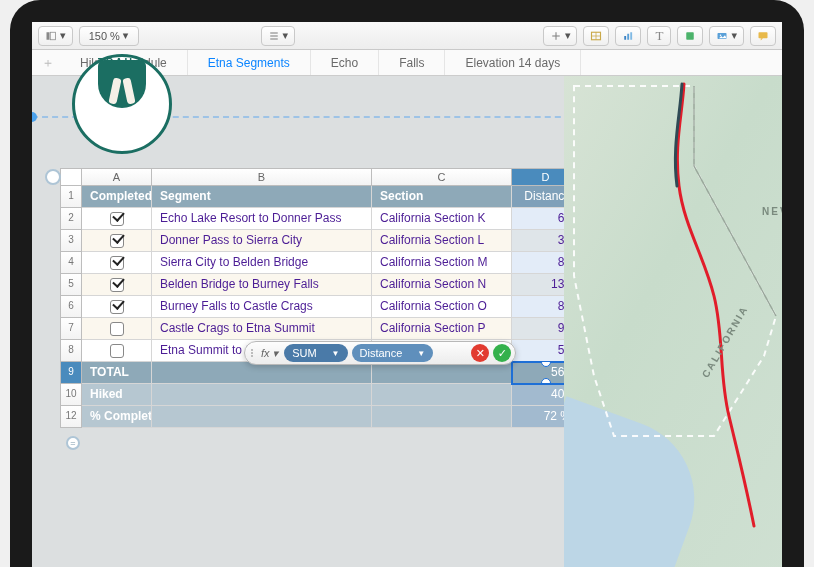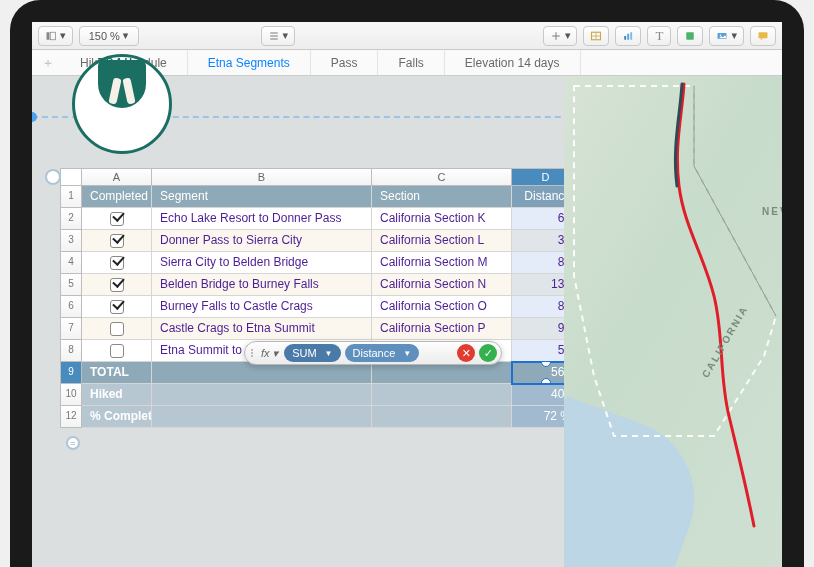--- a/index.html
+++ b/index.html
@@ -45,42 +45,42 @@
 .ch.A{width:70px}.ch.B{width:220px}.ch.C{width:140px}.ch.D{width:68px; position:relative;}
 .ch.D .hdl{position:absolute; right:-14px; top:50%; width:10px;height:10px; border:2px solid #aec5d6; border-radius:50%; transform:translateY(-50%); background:#fff;}
 .row { display:flex; height:22px; }
 .rn { width:22px; border:1px solid #bdbdbd; border-top:none; background:linear-gradient(#fff,#f3f3f3); text-align:center; font-size:10px; color:#777; line-height:20px; }
 .rn.sel { background:#4a8bbd; color:#fff; }
 .cell { border-right:1px solid #d6d6d6; border-bottom:1px solid #d6d6d6; padding:0 8px; line-height:21px; font-size:12px; color:#4c1d95; overflow:hidden; white-space:nowrap; }
 .cell.A{width:70px; text-align:center;}
 .cell.B{width:220px;}
 .cell.C{width:140px;}
 .cell.D{width:68px; text-align:right;}
-.hdrrow .cell { background:#8ea9b8; color:#fff; font-weight:400; }
+.hdrrow .cell { background:#8ea9b8; color:#fff; font-weight:700; }
 .hdrrow .cell.D{ font-weight:400;}
 .altrow .cell { background:#fbf7ee; }
 .plainrow .cell { background:#fff; }
 .footrow .cell { background:#8ea9b8; color:#fff; }
 .footrow2 .cell { background:#b6c7d1; color:#fff; }
 .selcol { box-shadow: inset 0 0 0 200px rgba(23,100,200,0.12); }
 .selcell { outline:2px solid #1e6fd6; outline-offset:-1px; position:relative; }
 .selcell::before,.selcell::after{content:"";position:absolute;width:8px;height:8px;background:#fff;border:1.5px solid #1e6fd6;border-radius:50%;}
 .selcell::before{left:50%;top:-5px;transform:translateX(-50%);}
 .selcell::after{left:50%;bottom:-5px;transform:translateX(-50%);}
 .chk { display:inline-block; width:14px; height:14px; border:1.5px solid #888; border-radius:3px; vertical-align:middle; position:relative; background:#fff; }
 .chk.on::after { content:""; position:absolute; left:2px; top:-1px; width:9px; height:5px; border-left:2px solid #222; border-bottom:2px solid #222; transform:rotate(-48deg); }
 .eqbtn { position:absolute; left:6px; bottom:-22px; width:14px;height:14px; border:2px solid #aec5d6; border-radius:50%; background:#fff; display:flex;align-items:center;justify-content:center;font-size:9px;color:#7a98ab;}
 .cornerbtn { position:absolute; right:-8px; bottom:-22px; width:14px;height:14px; border:2px solid #aec5d6; border-bottom-right-radius:4px; border-top:none; border-left:none; }
 
 
 .fedit { position:absolute; top: 265px; left: 212px; height:24px; background:linear-gradient(#fdfdfd,#ececec); border:1px solid #b8b8b8; border-radius:12px; display:flex; align-items:center; padding:0 4px; gap:4px; box-shadow:0 2px 6px rgba(0,0,0,0.2);}
 .fedit .grip{width:6px;display:flex;flex-direction:column;gap:1px;align-items:center;}
 .fedit .grip i{width:2px;height:2px;background:#aaa;border-radius:50%;}
 .fedit .fx{font-style:italic;font-size:11px;color:#666;padding:0 2px;}
-.fedit .pill{height:18px;border-radius:9px;padding:0 8px;font-size:11px;color:#fff;display:flex;align-items:center;gap:8px;}
+.fedit .pill{height:18px;border-radius:9px;padding:0 8px;font-size:11px;color:#fff;display:flex;align-items:center;gap:15px;}
 .fedit .sum{background:#4a7aa8;}
 .fedit .dist{background:#5f8fbc;}
 .fedit .cbtn{width:18px;height:18px;border-radius:50%;display:flex;align-items:center;justify-content:center;}
 .fedit .no{background:#e23b30;color:#fff;font-size:11px;}
 .fedit .ok{background:#34b14c;color:#fff;font-size:11px;}
 
 
 .map { position:absolute; top:0; right:-2px; width:220px; height:100%; background: linear-gradient(120deg,#d7e3d5,#c8dccb 40%,#cfe0d2); overflow:hidden; }
 .map .water{position:absolute; left:-40px; bottom:-40px; width:160px; height:220px; background:#bcd6e6; transform:rotate(20deg); border-top-right-radius:80px;}
 .map .state{position:absolute;font-size:10px;letter-spacing:2px;color:#7a8a7e;font-weight:600;}
@@ -145,21 +145,21 @@
             <path d="M5 11 L5 14 L8 11 Z" fill="#e8b94a"></path>
           </svg>
         </div>
 </div>
 
 <div class="sheettabs">
   <div class="addtab">＋</div>
   <div id="tabs" style="display: flex;">
           <div class="stab">Hiking Schedule</div>
           <div class="stab active">Etna Segments</div>
-          <div class="stab">Pass</div>
+          <div class="stab">Echo</div>
           <div class="stab">Falls</div>
           <div class="stab">Elevation 14 days</div>
         </div>
 </div>
 
 <div class="canvas">
   <div class="pagebreak"></div>
 
   <div class="logo">
     <div class="outer">

